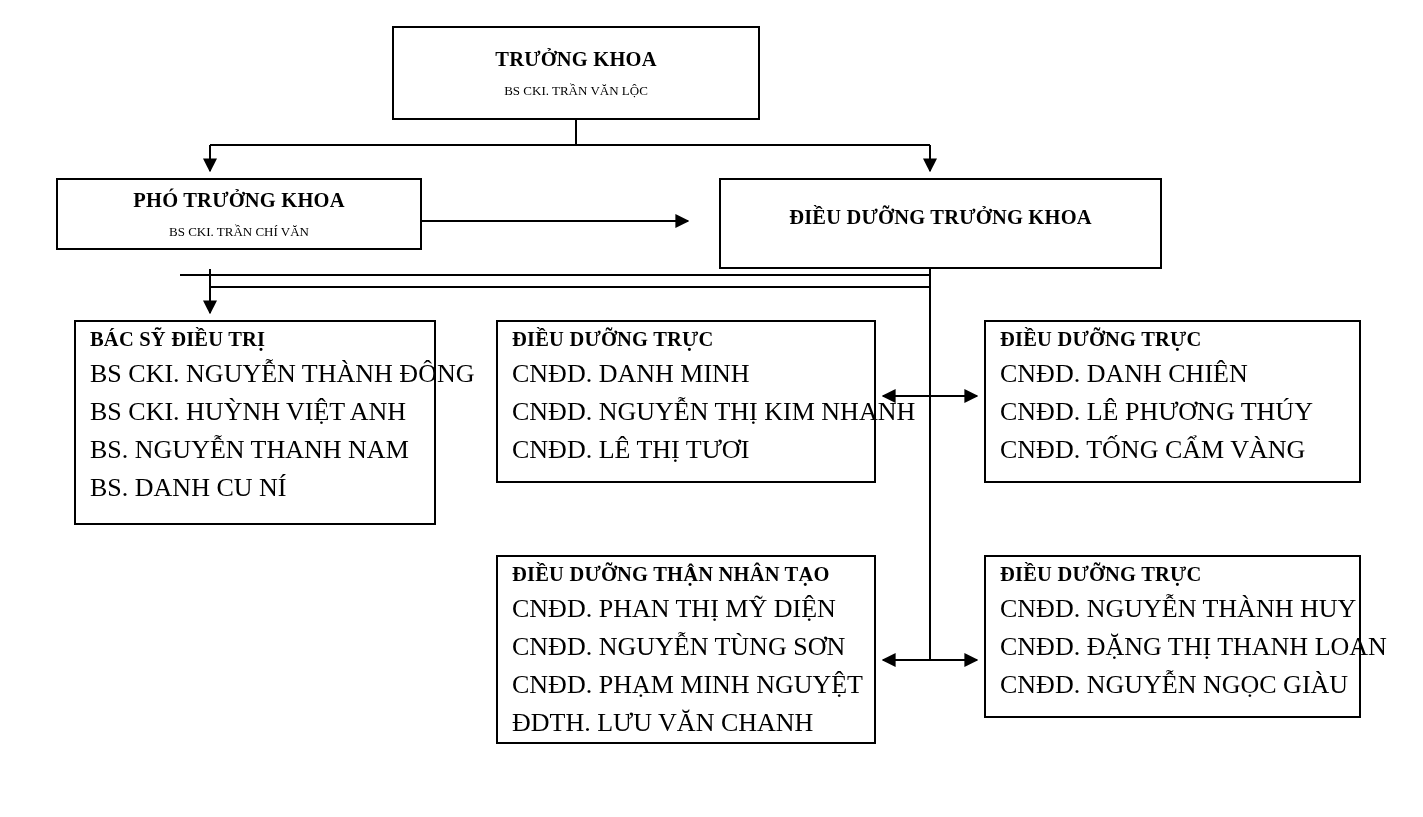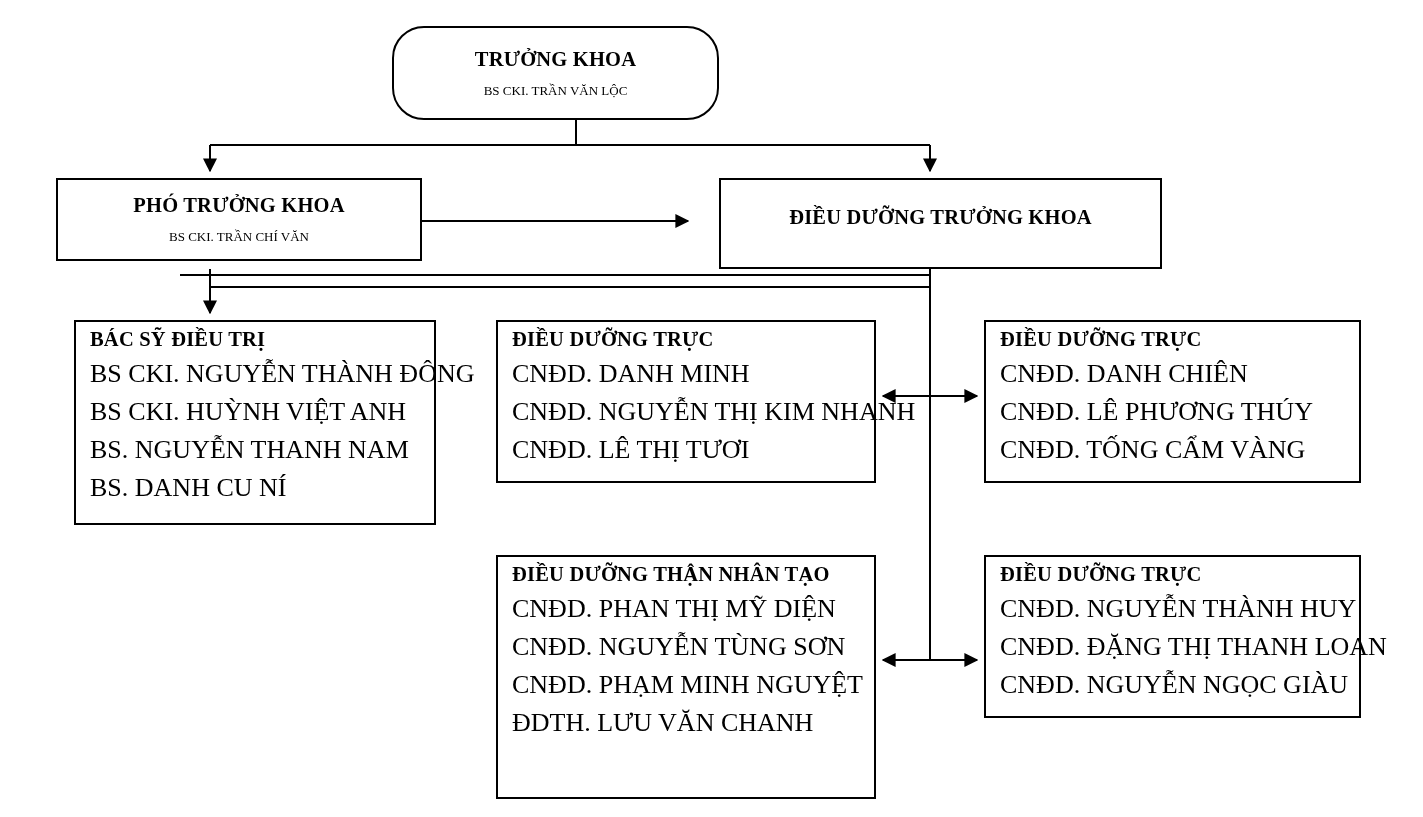--- a/index.html
+++ b/index.html
@@ -54,27 +54,27 @@
   
   .roster .node-title { margin-bottom: 8px; }
   .roster .member {
     font-size: 26px;
     white-space: nowrap;
     margin-bottom: 8px;
   }
   .roster .member:last-child { margin-bottom: 0; }
 
   
-  #node-truong-khoa      { left: 392px;  top: 26px;  width: 327px; height: 94px; border-radius: 32px; }
-  #node-pho-truong-khoa  { left: 56px;   top: 178px; width: 366px; height: 83px; }
+  #node-truong-khoa      { left: 392px;  top: 26px;  width: 368px; height: 94px; }
+  #node-pho-truong-khoa  { left: 56px;   top: 178px; width: 366px; height: 72px; }
   #node-dd-truong-khoa   { left: 695px;  top: 178px; width: 443px; height: 91px; margin-left: 24px; }
   #node-bac-sy-dieu-tri  { left: 74px;   top: 320px; width: 362px; height: 205px; }
   #node-dd-truc-1        { left: 496px;  top: 320px; width: 380px; height: 163px; }
   #node-dd-truc-2        { left: 984px;  top: 320px; width: 377px; height: 163px; }
-  #node-dd-than-nhan-tao { left: 496px;  top: 555px; width: 380px; height: 244px; }
+  #node-dd-than-nhan-tao { left: 496px;  top: 555px; width: 380px; height: 189px; }
   #node-dd-truc-3        { left: 984px;  top: 555px; width: 377px; height: 163px; }
 </style>
 </head>
 <body>
 
 <div id="canvas">
 
   <svg id="connectors" viewBox="0 0 1423 817" xmlns="http://www.w3.org/2000/svg">
     <defs>
       <marker id="arrow-end" viewBox="0 0 10 10" refX="9" refY="5" markerWidth="7" markerHeight="7" orient="auto-start-reverse">

